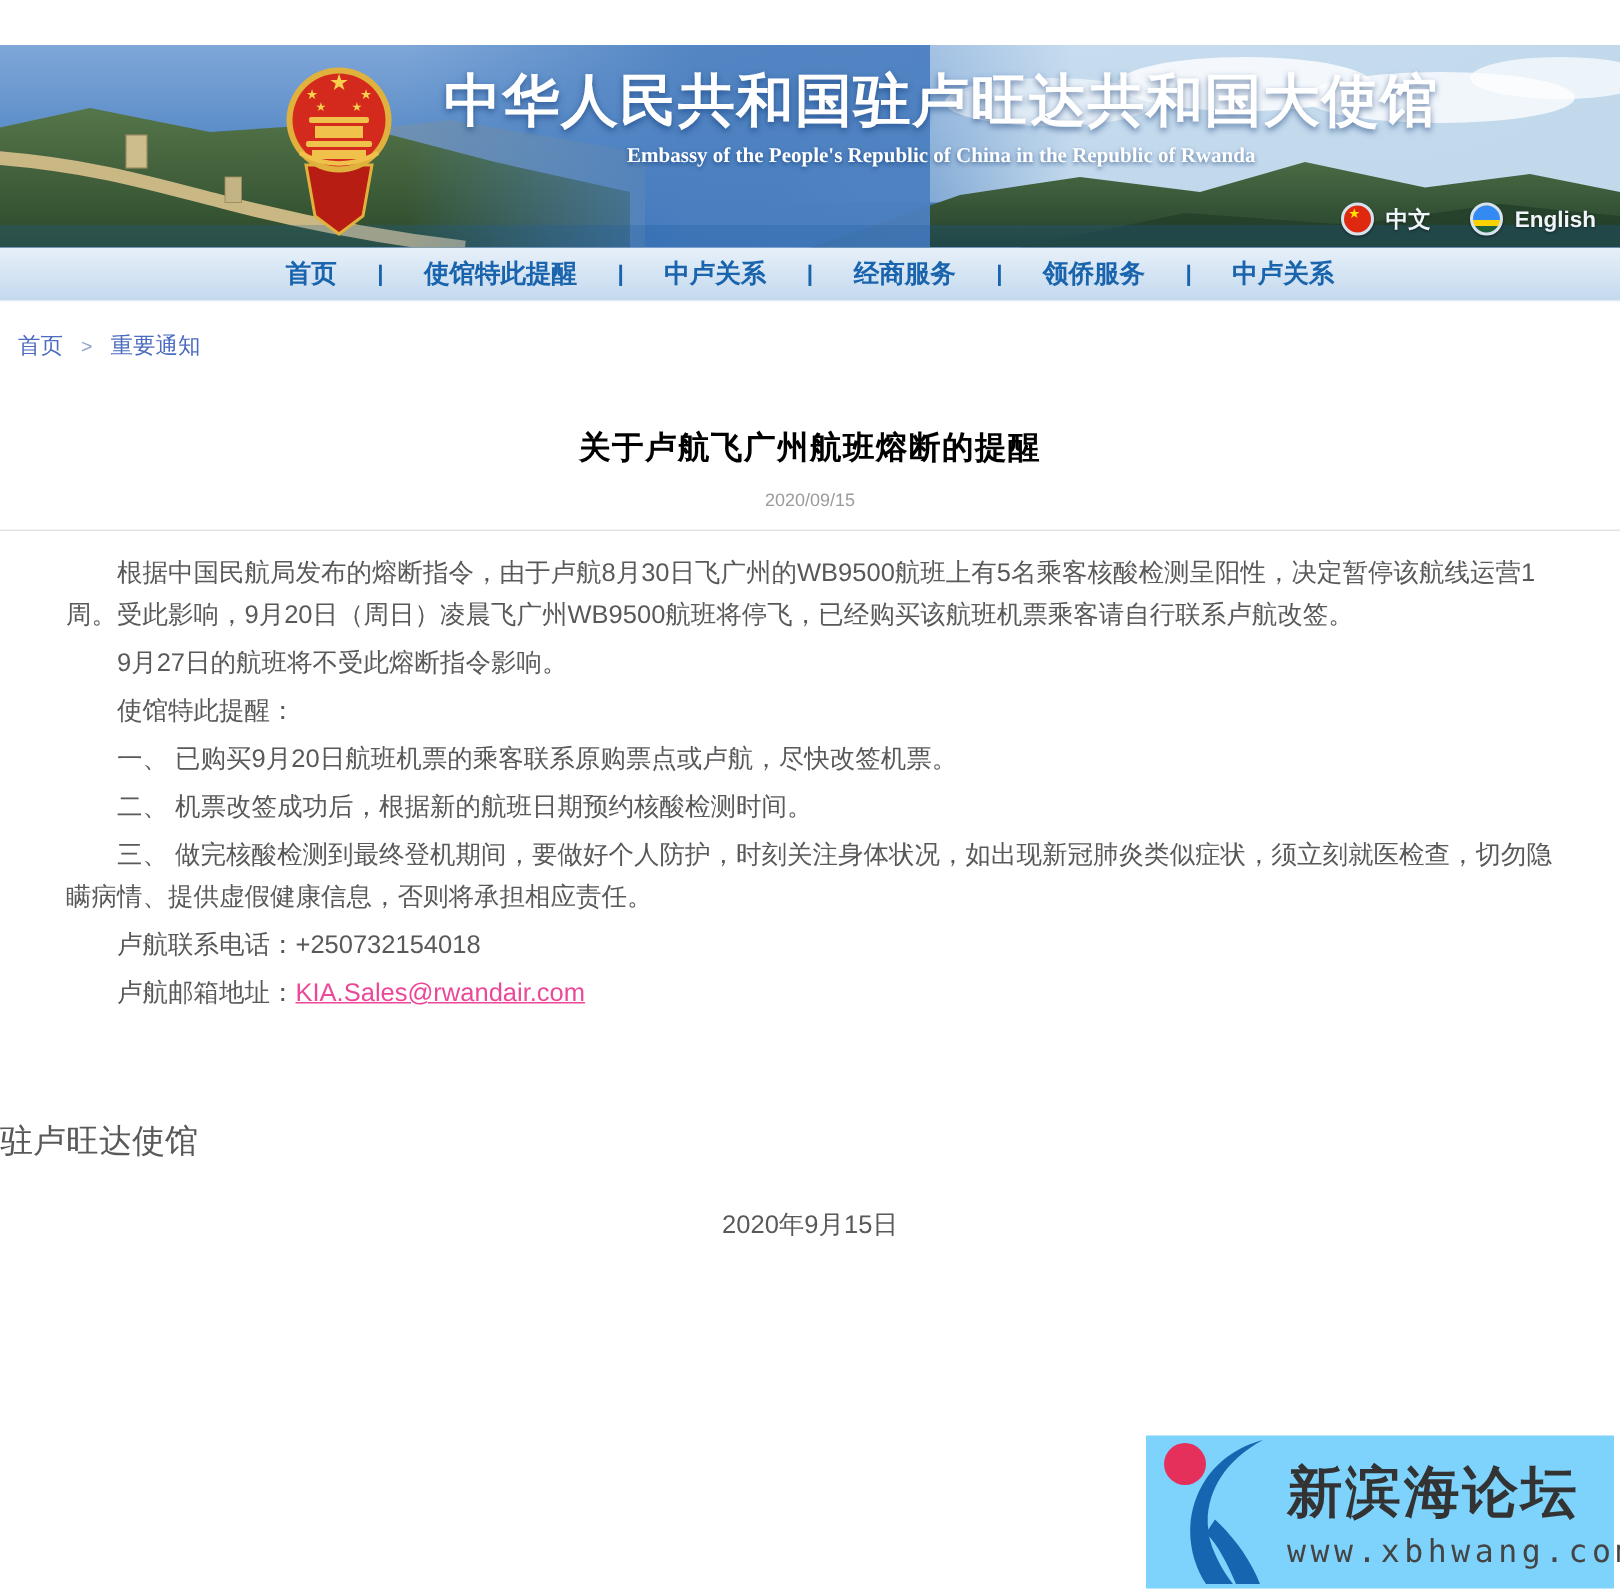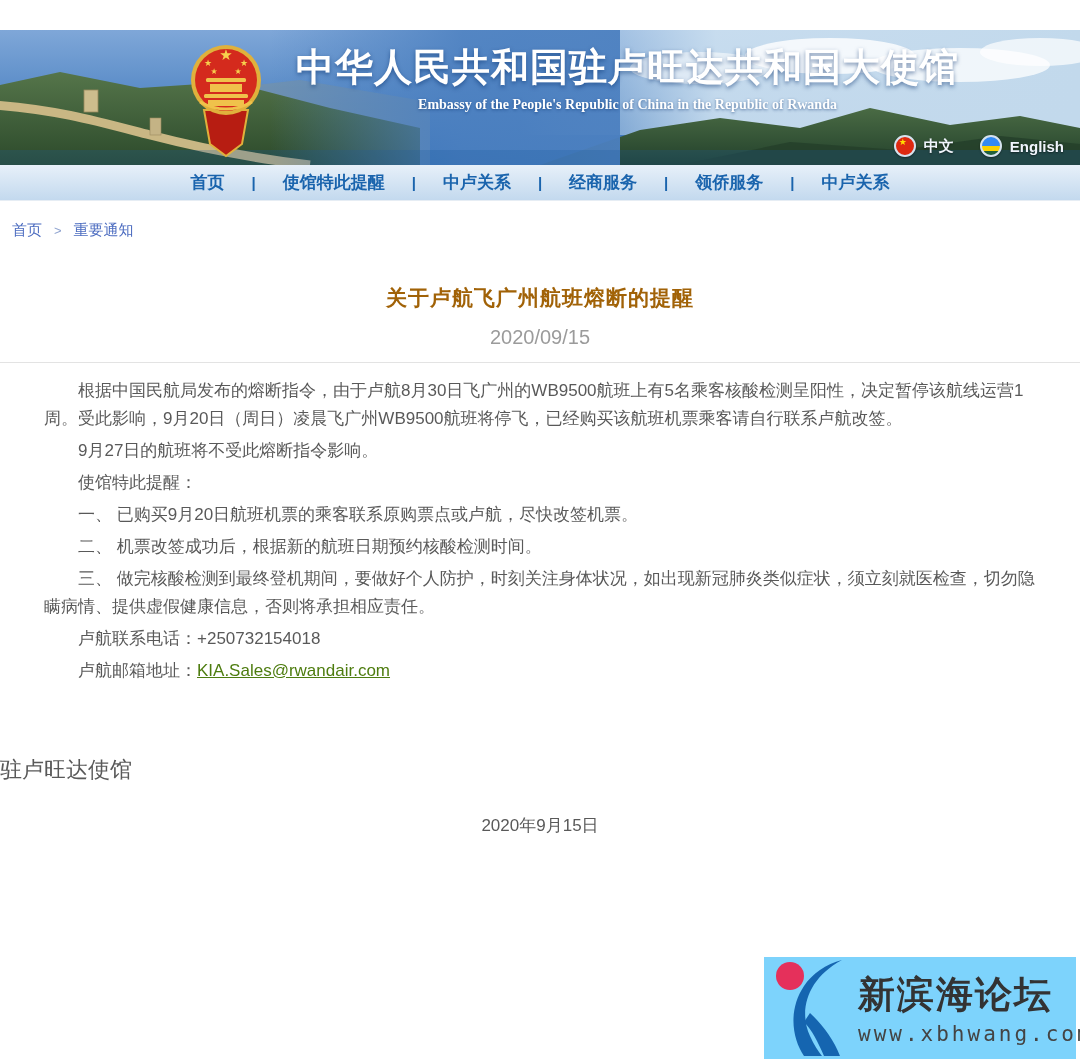--- a/index.html
+++ b/index.html
@@ -36,27 +36,27 @@
               cursor:pointer; white-space:nowrap; }
   .nav-sep { color:#1a64ad; font-weight:bold; font-size:15px; }
 
   
   .breadcrumb { padding:20px 0 0 12px; font-size:15px; display:flex; gap:12px; align-items:center; }
   .crumb { color:#4c6cc0; cursor:pointer; }
   .crumb-sep { color:#8fa3cf; font-size:13px; }
 
   
   .article-title { margin-top:44px; text-align:center; font-size:21px; font-weight:bold;
-                   color:#a16207; font-family:"Liberation Serif","DejaVu Serif",serif; letter-spacing:1px; }
-  .article-date { margin-top:14px; text-align:center; font-size:20px; color:#9b9b9b; }
+                   color:#000000; font-family:"Liberation Serif","DejaVu Serif",serif; letter-spacing:1px; }
+  .article-date { margin-top:14px; text-align:center; font-size:12px; color:#9b9b9b; }
   .rule { border:none; border-top:1px solid #e3e3e3; margin-top:13px; }
 
   .content { padding:10px 44px 0 44px; color:#595959; font-size:17px; }
   .content p { text-indent:2em; line-height:28px; margin:4px 0; }
-  .email-link { color:#4d7c0f; text-decoration:underline; cursor:pointer; }
+  .email-link { color:#ec4899; text-decoration:underline; cursor:pointer; }
 
   .signature { margin-top:60px; text-align:left; color:#595959; font-size:22px; line-height:50px; }
   .sign-date { margin-top:6px; text-align:center; color:#595959; font-size:17px; line-height:50px; }
 
   
   .watermark { position:absolute; right:4px; bottom:2px; width:312px; height:102px;
                background:#7dd3fc; display:flex; align-items:center; }
   .wm-mark { width:92px; height:100px; flex:0 0 auto; }
   .wm-texts { display:flex; flex-direction:column; margin-left:2px; }
   .wm-name { font-size:37px; color:#333; font-weight:600; letter-spacing:2px; white-space:nowrap; }

